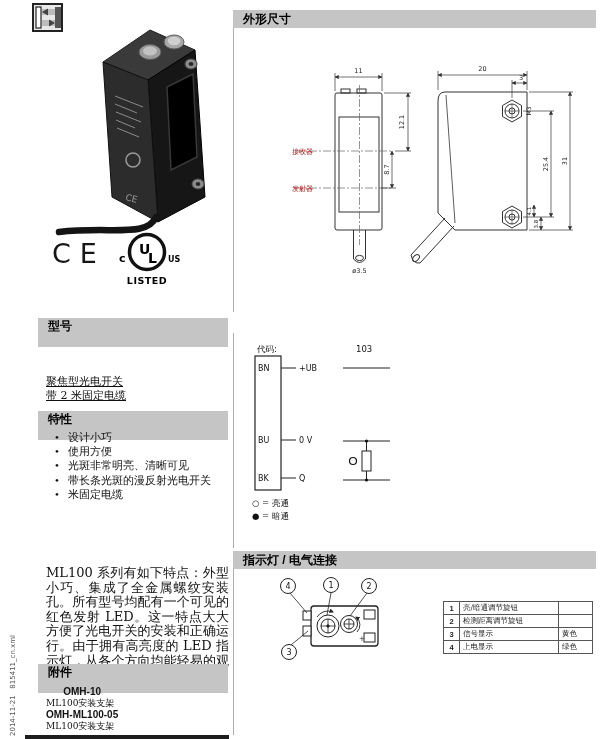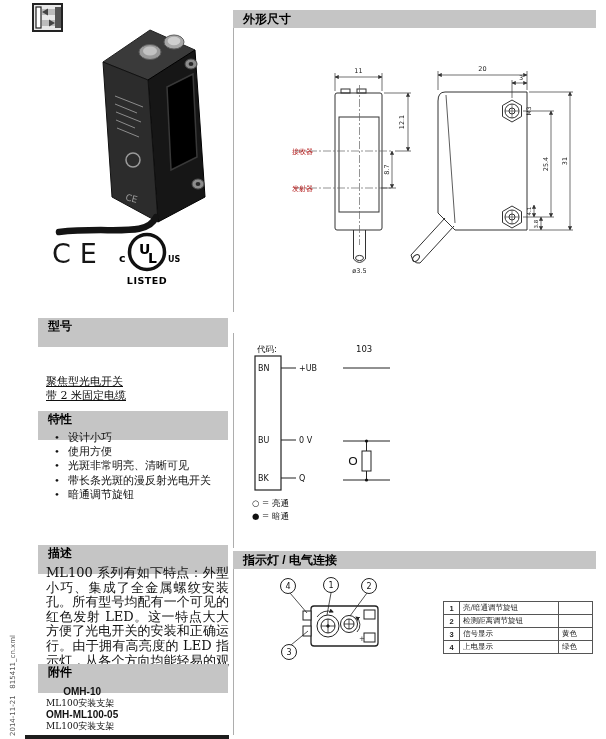--- a/index.html
+++ b/index.html
@@ -94,24 +94,23 @@
     <div>聚焦型光电开关</div>
     <div>带 2 米固定电缆</div>
   </div>
 
   <div class="bar bar-left" style="top:411px">特性</div>
   <ul class="features-list cjk">
     <li>设计小巧</li>
     <li>使用方便</li>
     <li>光斑非常明亮、清晰可见</li>
     <li>带长条光斑的漫反射光电开关</li>
-    <li>暗通调节旋钮</li>
+    <li>米固定电缆</li>
   </ul>
 
-  <div class="bar bar-left" style="top:545px">描述</div>
   <p class="desc-par cjk">ML100 系列有如下特点：外型小巧、集成了全金属螺纹安装孔。所有型号均配有一个可见的红色发射 LED。这一特点大大方便了光电开关的安装和正确运行。由于拥有高亮度的 LED 指示灯，从各个方向均能轻易的观察到光电开关的开关状态。</p>
 
   <div class="bar bar-left" style="top:664px">附件</div>
   <div class="acc-block cjk">
     <div class="acc-model">OMH-10</div>
     <div>ML100安装支架</div>
     <div class="acc-model">OMH-ML100-05</div>
     <div>ML100安装支架</div>
   </div>
 

